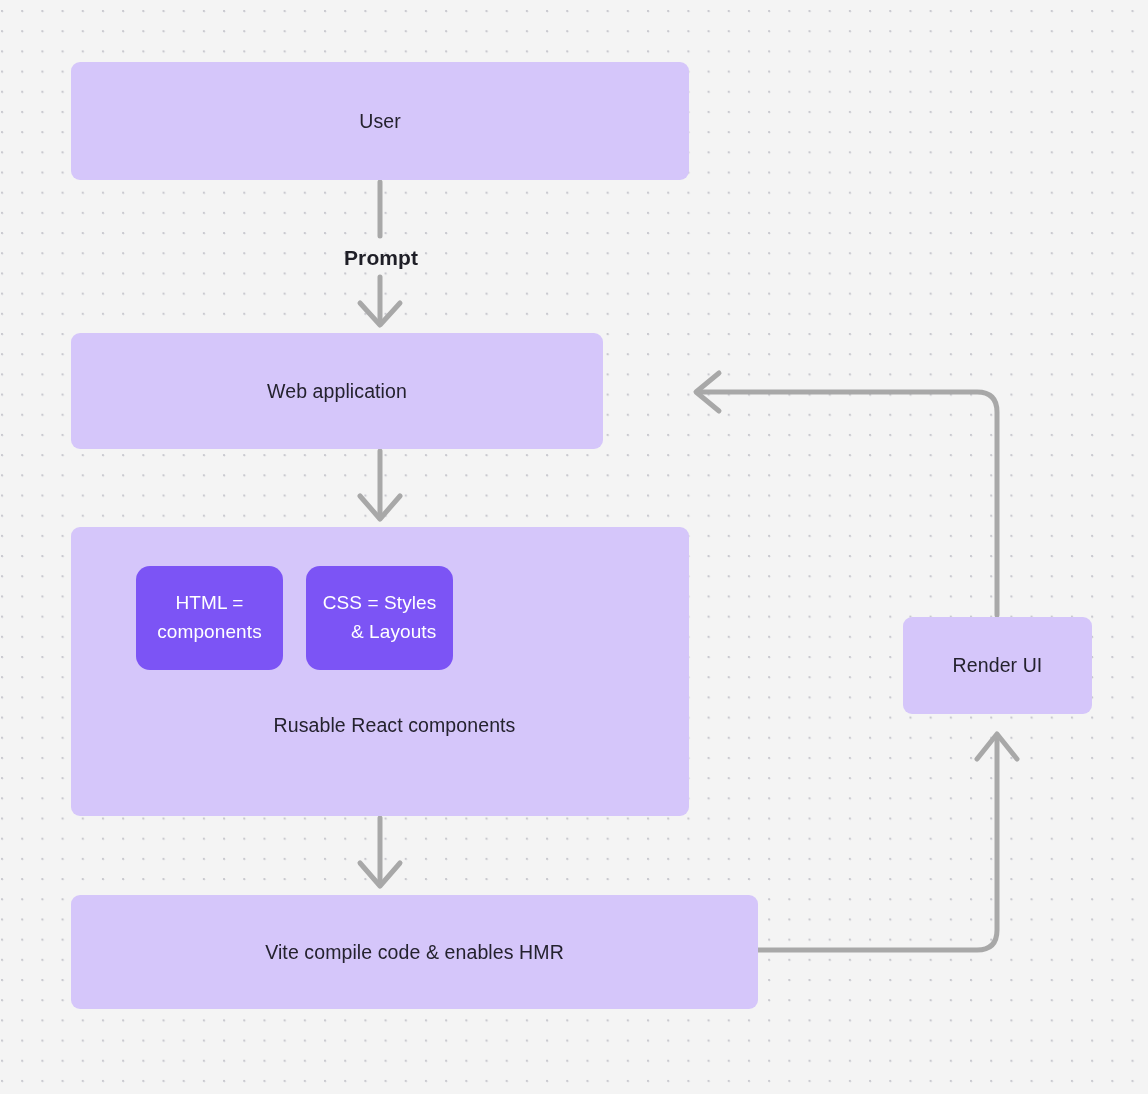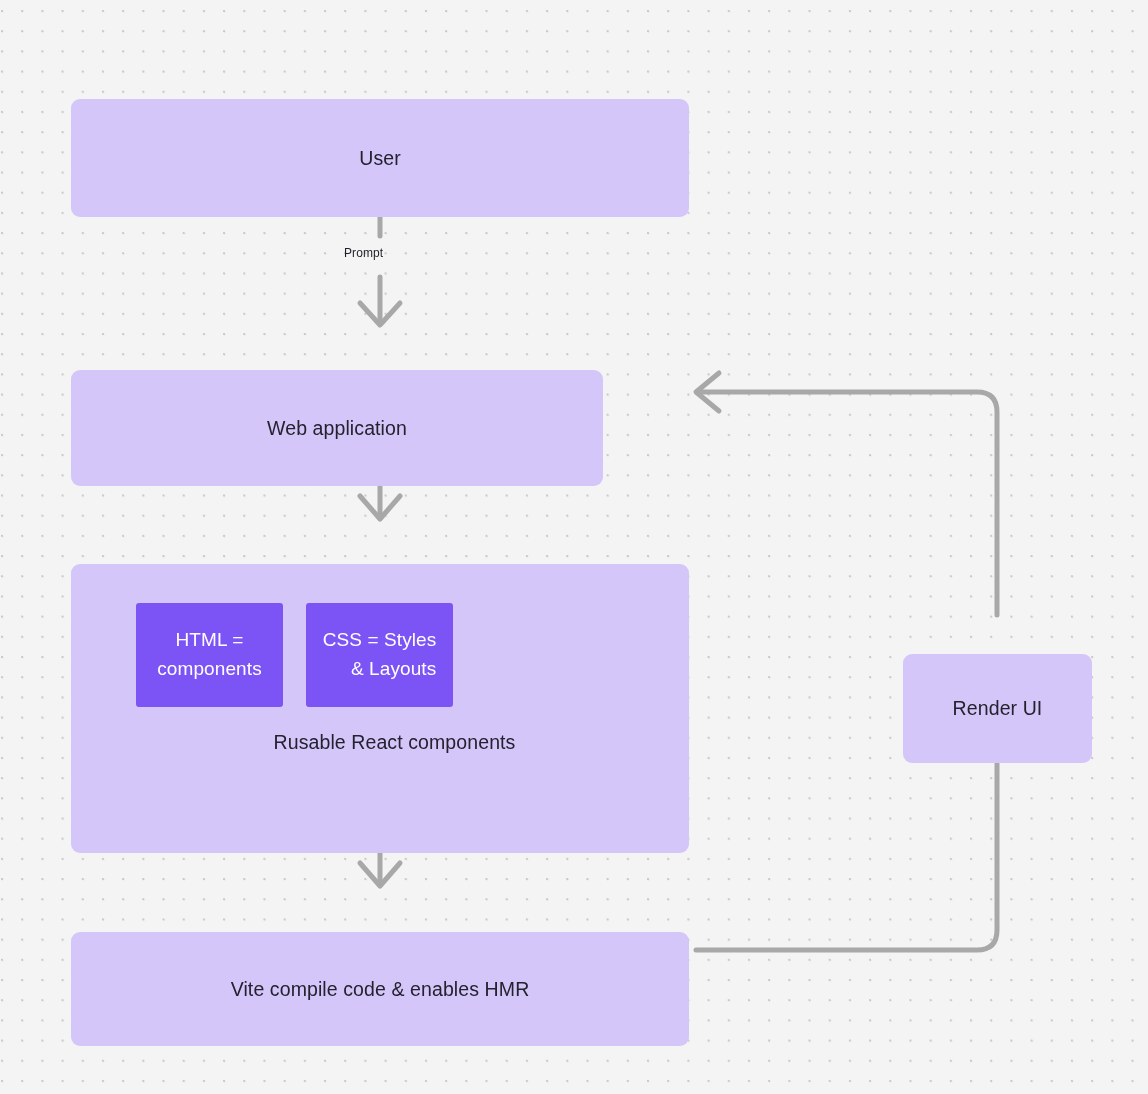--- a/index.html
+++ b/index.html
@@ -29,62 +29,61 @@
     display: flex;
     align-items: center;
     justify-content: center;
     text-align: center;
     border-radius: 9px;
     background-color: #d5c6fa;
     color: #24222e;
     font-size: 19.5px;
     line-height: 1.45;
     letter-spacing: 0.1px;
-    margin-top: 37px;
   }
   .node.inner {
     background-color: #7c54f5;
     color: #ffffff;
-    border-radius: 3px;
+    border-radius: 14px;
     font-size: 19px;
     line-height: 1.52;
   }
   
   #node-user       { left: 71px;  top: 62px;  width: 618px; height: 118px; }
   #node-webapp     { left: 71px;  top: 333px; width: 532px; height: 116px; }
   #node-components { left: 71px;  top: 527px; width: 618px; height: 289px;
                      align-items: flex-start; justify-content: flex-start; }
-  #node-vite       { left: 71px;  top: 895px; width: 618px; height: 114px; justify-content: center; }
-  #node-render     { left: 903px; top: 617px; width: 189px; height: 109px; align-items: center; }
+  #node-vite       { left: 71px;  top: 895px; width: 687px; height: 114px; justify-content: center; }
+  #node-render     { left: 903px; top: 617px; width: 189px; height: 97px; align-items: center; }
 
   
   #node-html  { left: 136px; top: 566px; width: 147px; height: 104px; }
   #node-css   { left: 306px; top: 566px; width: 147px; height: 104px; text-align: right; }
   #node-js    { left: 476px; top: 566px; width: 147px; height: 104px; }
 
   
   #components-caption {
     position: absolute;
     left: 71px;
     top: 714px;
     width: 647px;
     text-align: center;
     font-size: 19.5px;
     color: #24222e;
     letter-spacing: 0.1px;
-    margin-top: 17px;
   }
 
   
   .edge-label {
     position: absolute;
-    font-size: 12px;
+    font-size: 21px;
     color: #1f1f27;
     white-space: nowrap;
     letter-spacing: 0.1px;
+    font-weight: bold;
   }
   #label-prompt { left: 344px; top: 246px; }
 
   svg#edges {
     position: absolute;
     left: 0;
     top: 0;
     width: 1148px;
     height: 1094px;
     pointer-events: none;

